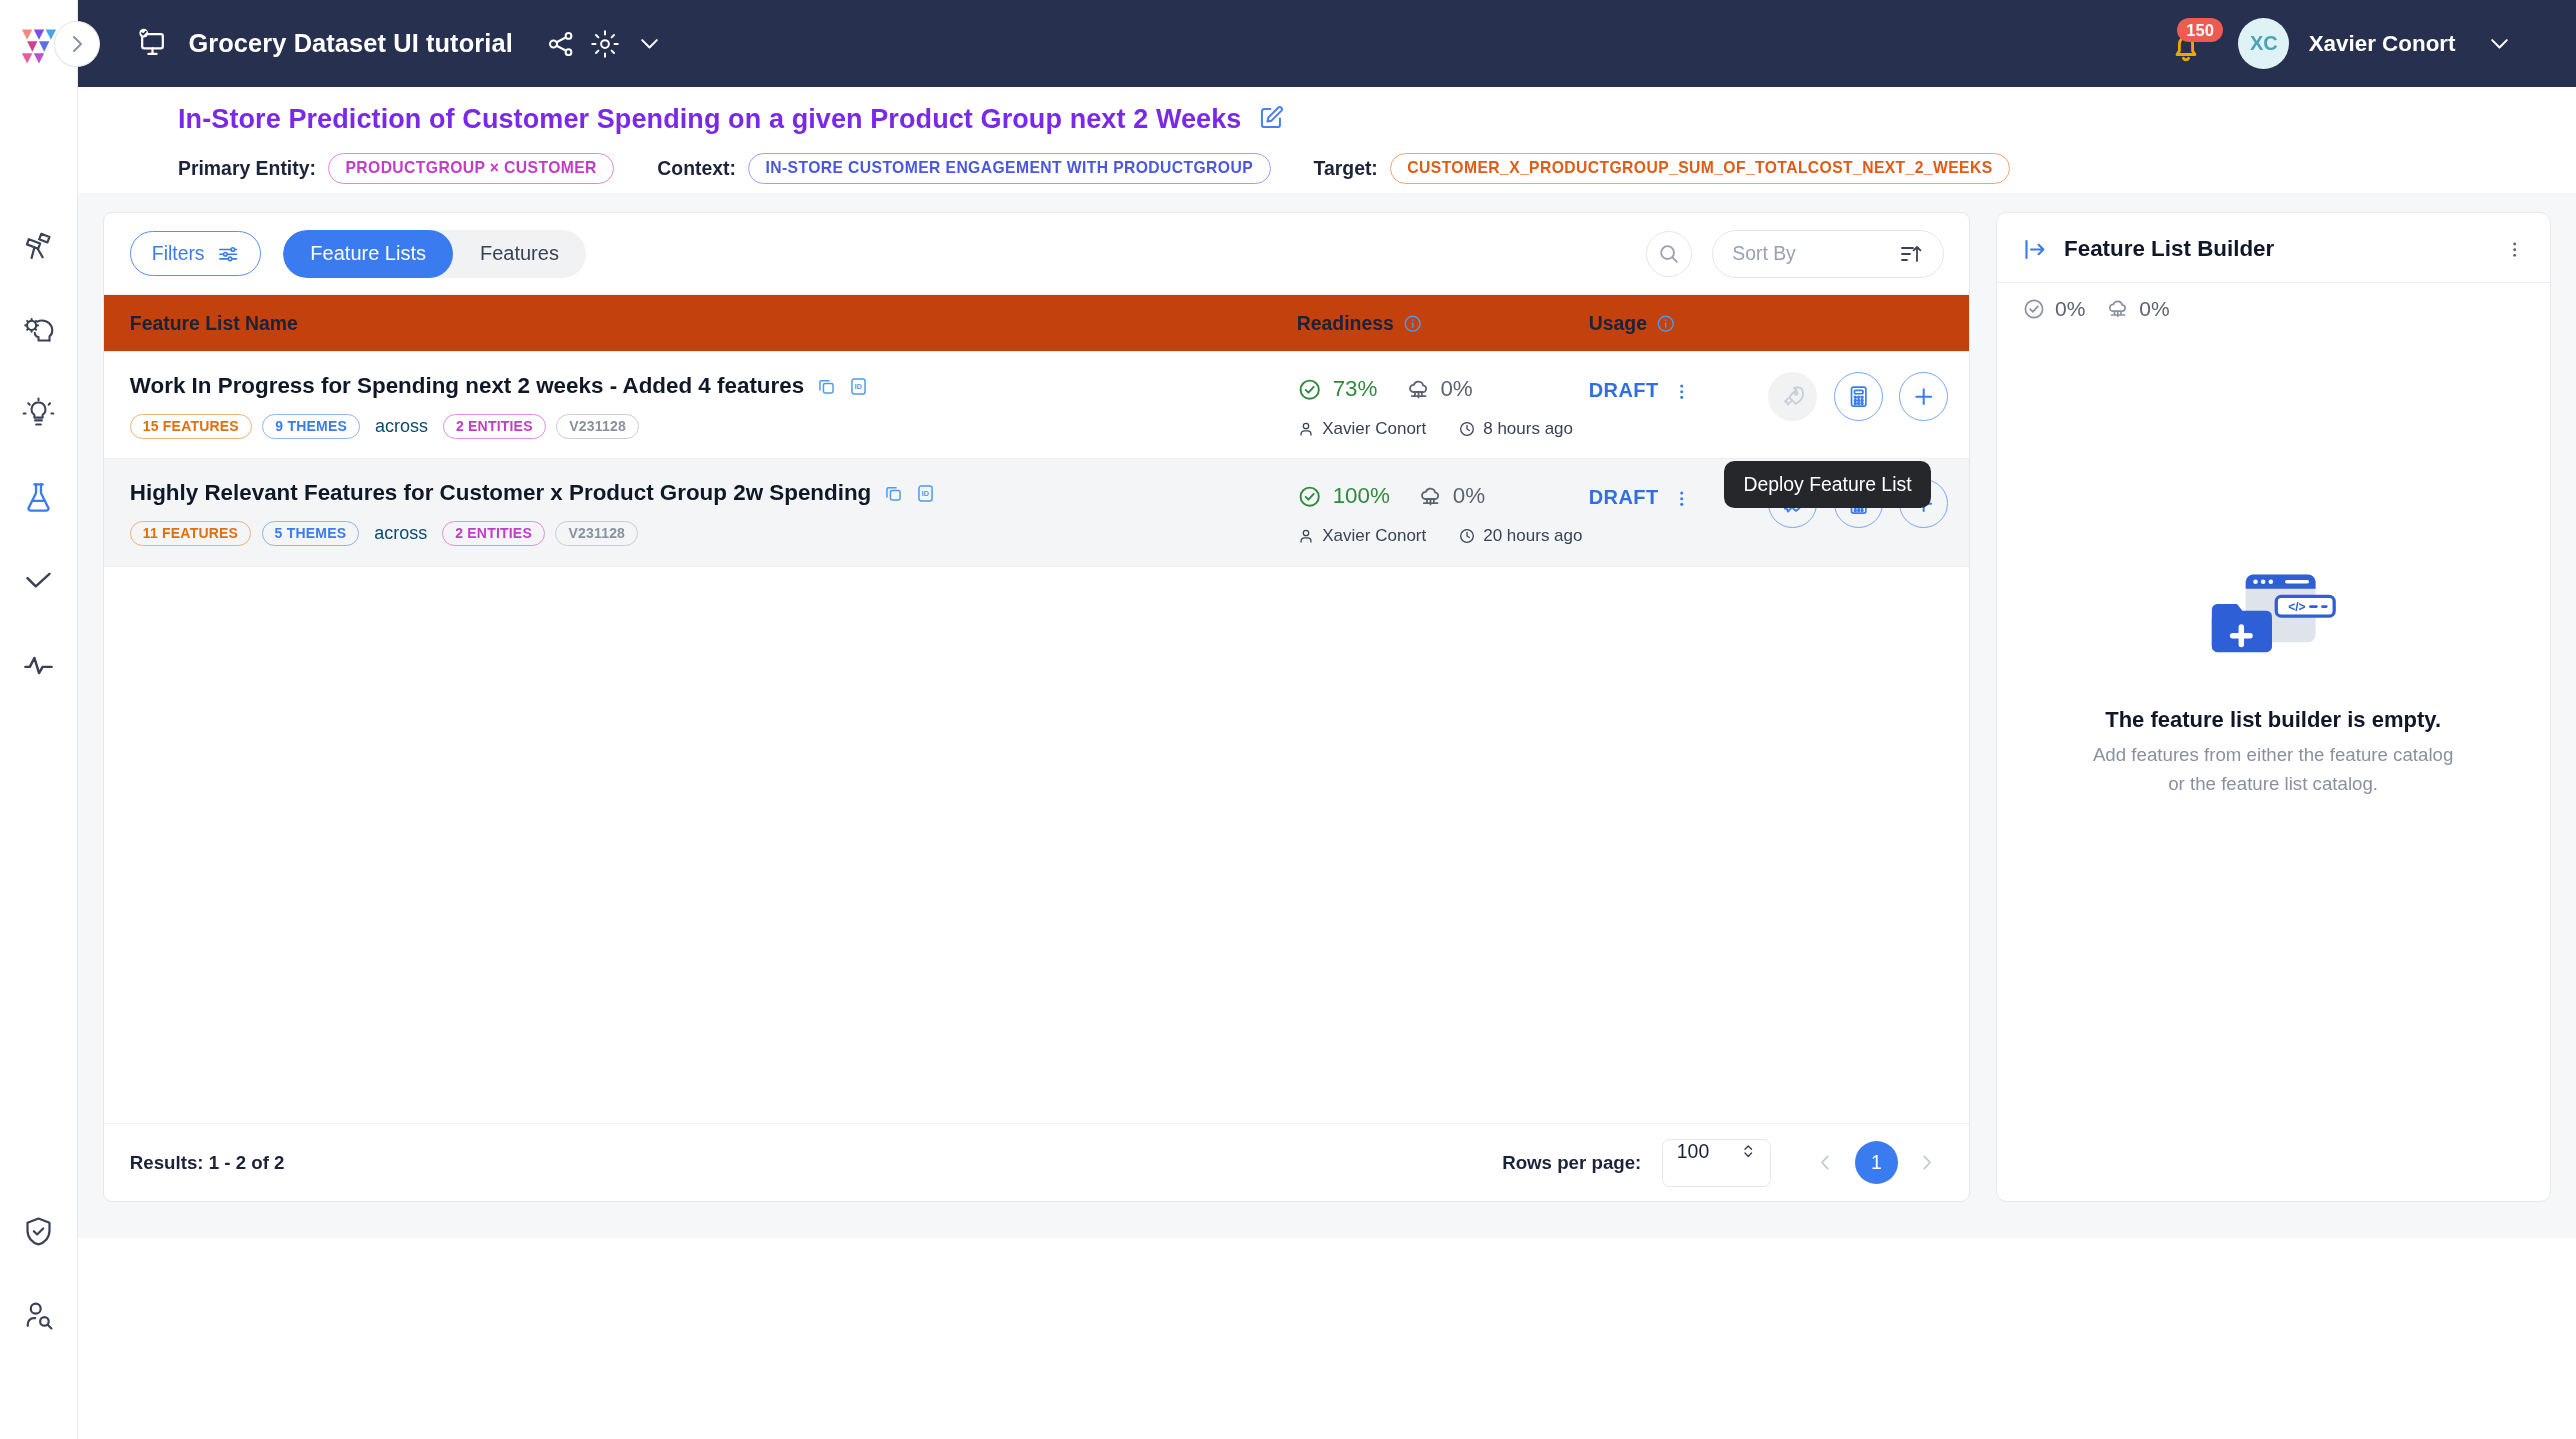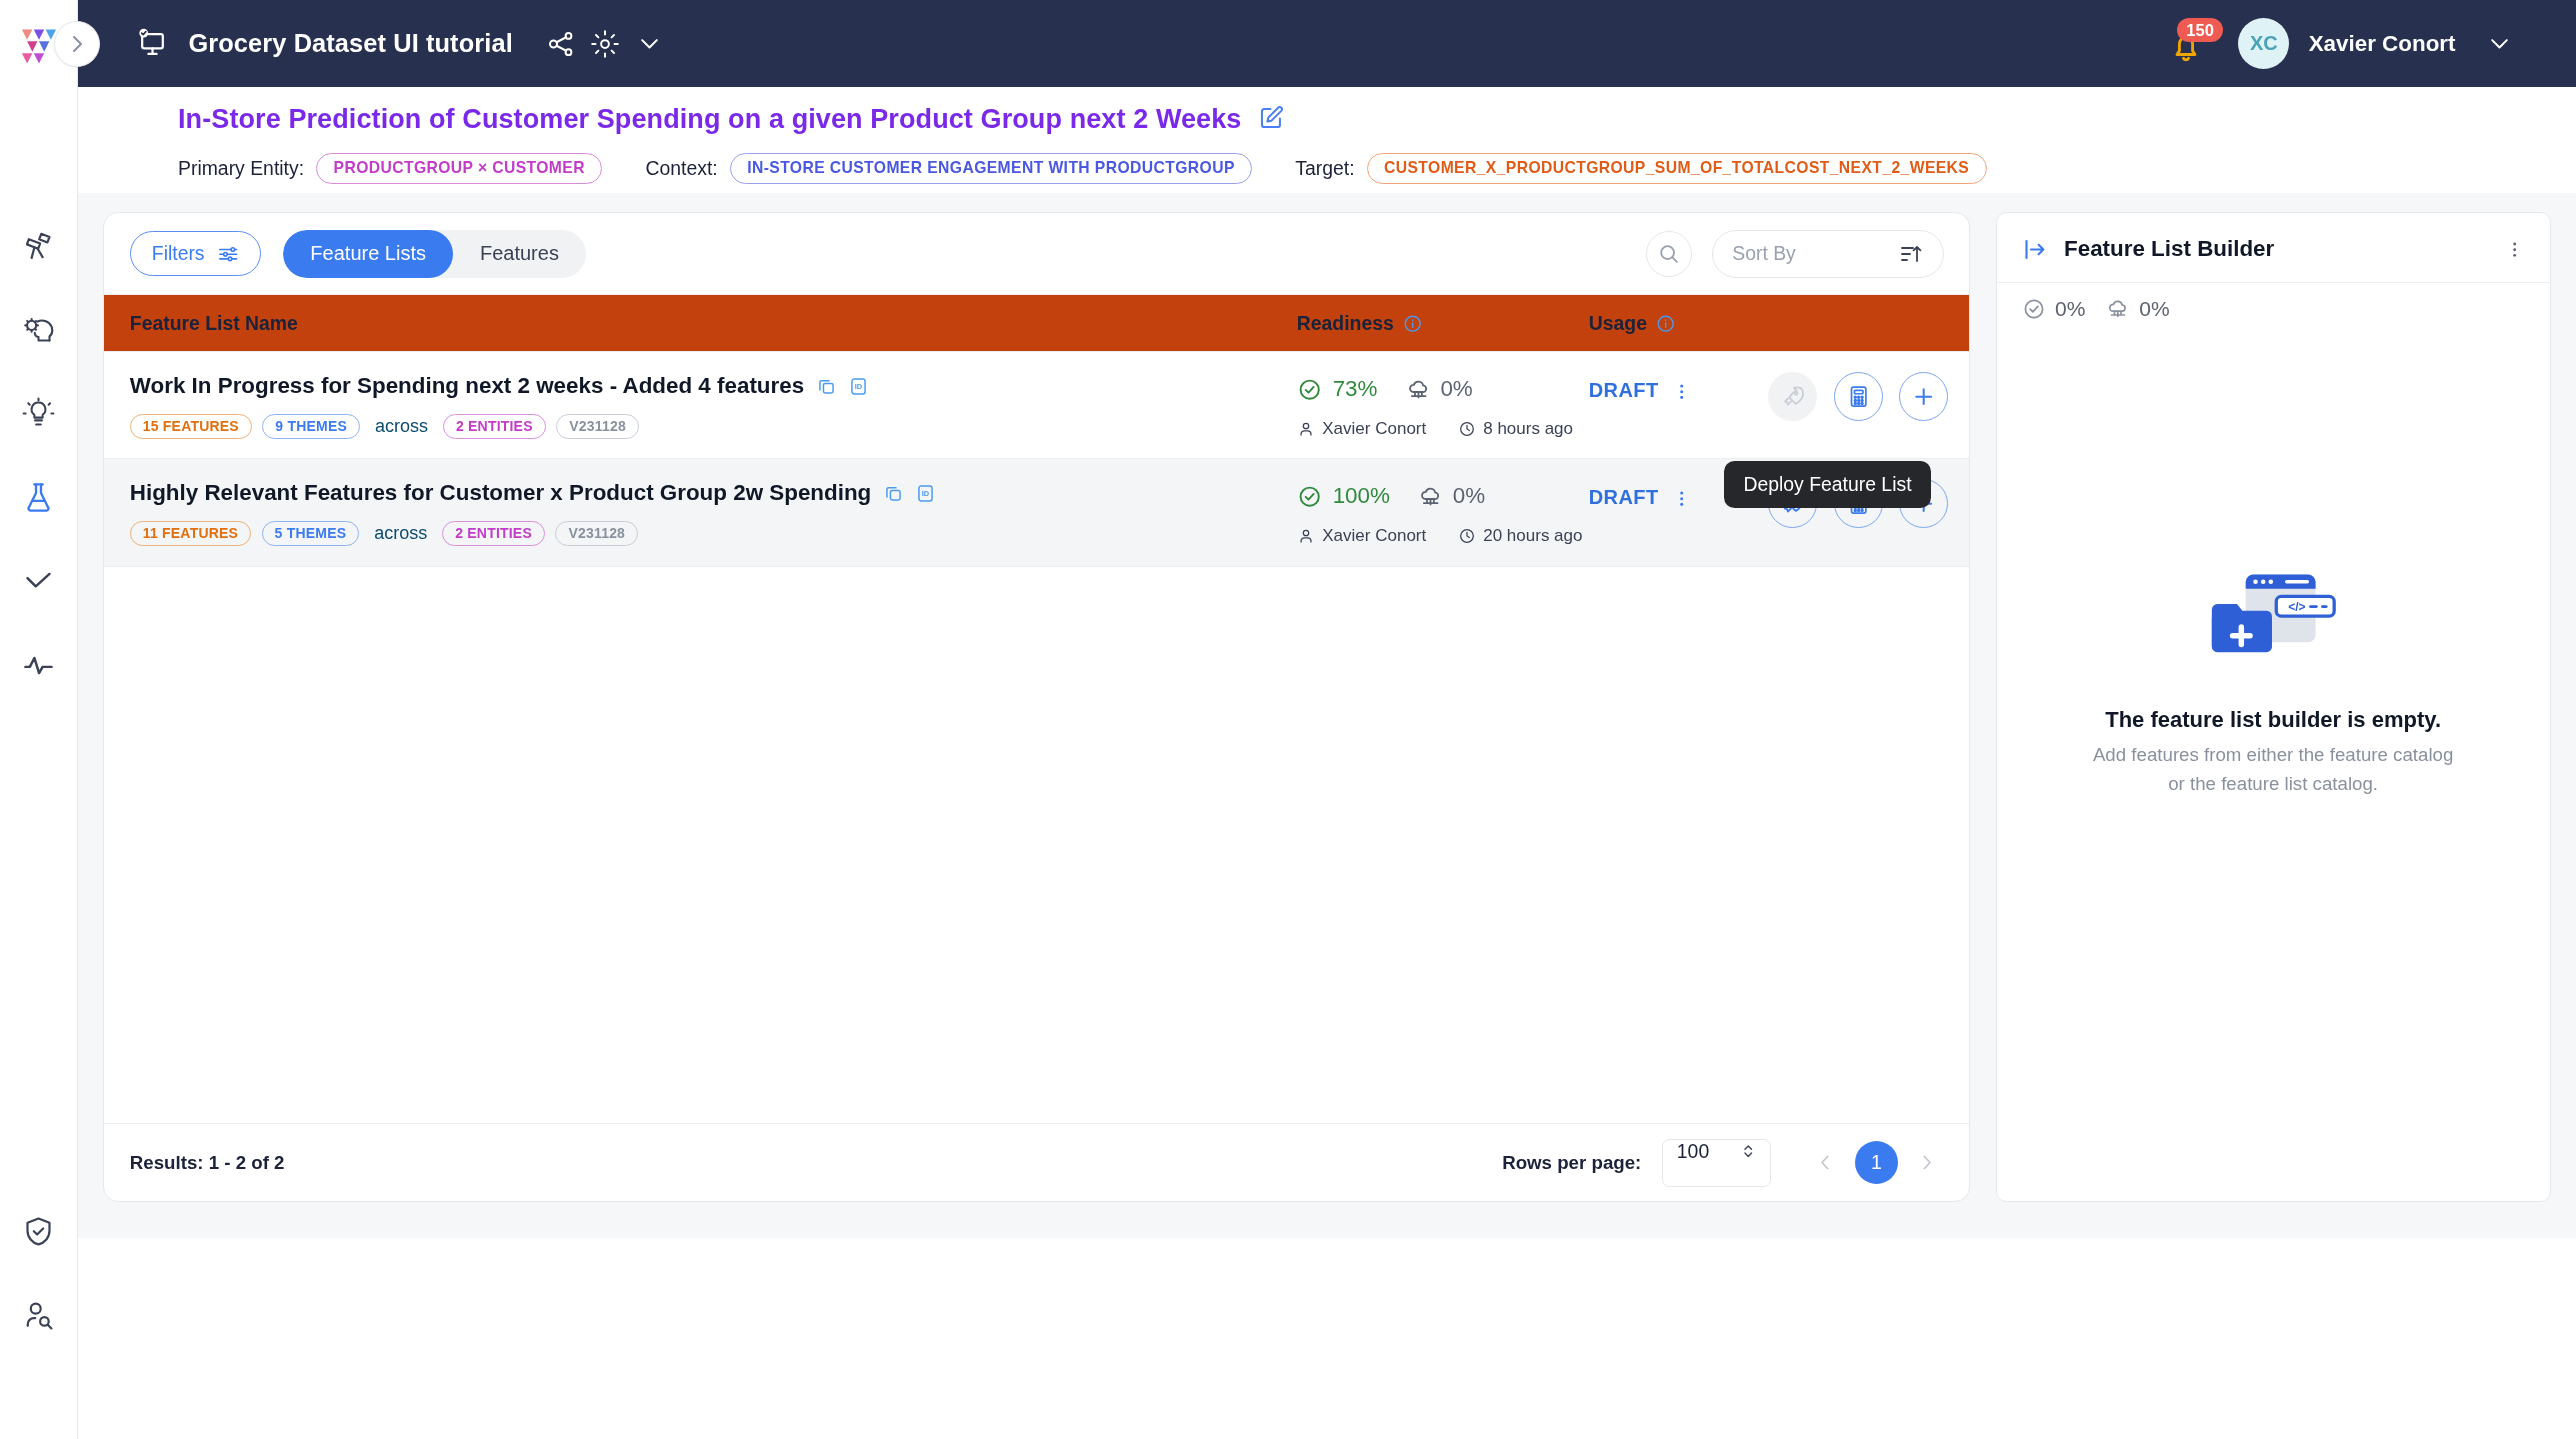--- a/index.html
+++ b/index.html
@@ -65,38 +65,38 @@
   
   .pagehead {
     position: absolute; left: 78px; top: 87px; right: 0; height: 106px;
     background: #ffffff; padding: 16.5px 0 0 24px;
   }
   .page-title-row { display: flex; align-items: flex-start; gap: 16.5px; padding-left: 76px; }
   .page-title {
     color: #7a29e8; font-size: 27px; font-weight: 700; letter-spacing: 0.1px; white-space: nowrap;
   }
   .meta-row { display: flex; align-items: center; gap: 0; padding-left: 76px; margin-top: 18px; }
-  .meta-label { font-size: 19.4px; font-weight: 400; color: #1b2239; margin-right: 12px; white-space: nowrap; }
+  .meta-label { font-size: 19.4px; font-weight: 700; color: #1b2239; margin-right: 12px; white-space: nowrap; }
   .chip {
     border-radius: 22.4px; border: 1.5px solid; padding: 5.2px 16.5px 6px;
     font-size: 15.7px; font-weight: 700; letter-spacing: 0.4px; white-space: nowrap;
   }
   .chip-entity { color: #c23cc7; border-color: #d98ad9; }
   .chip-context { color: #4a57e0; border-color: #9aa1ef; }
   .chip-target { color: #e05c16; border-color: #f0a477; }
   .meta-sep { width: 43px; }
 
   
   .body {
     position: absolute; left: 78px; top: 193px; right: 0; bottom: 0;
     background: #f6f7f9; padding: 19.4px 25.4px 36px 25.4px;
     display: flex; gap: 25.4px;
   }
   .main-card {
-    flex: 1 1 auto; background: #fff; border: 0.7px solid #e6e8ec; border-radius: 15px;
+    flex: 1 1 auto; background: #fff; border: 0.7px solid #e6e8ec; border-radius: 9px;
     position: relative; display: flex; flex-direction: column; overflow: hidden;
   }
   .toolbar {
     height: 81px; display: flex; align-items: center; padding: 0 25.4px 0 25.4px; gap: 0;
   }
   .filters-btn {
     display: flex; align-items: center; gap: 12px;
     border: 0.7px solid #5b8ef5; border-radius: 25.4px; height: 45px; padding: 0 21px;
     color: #3b7bf0; font-size: 19.4px; font-weight: 500; cursor: pointer; background:#fff;
   }

